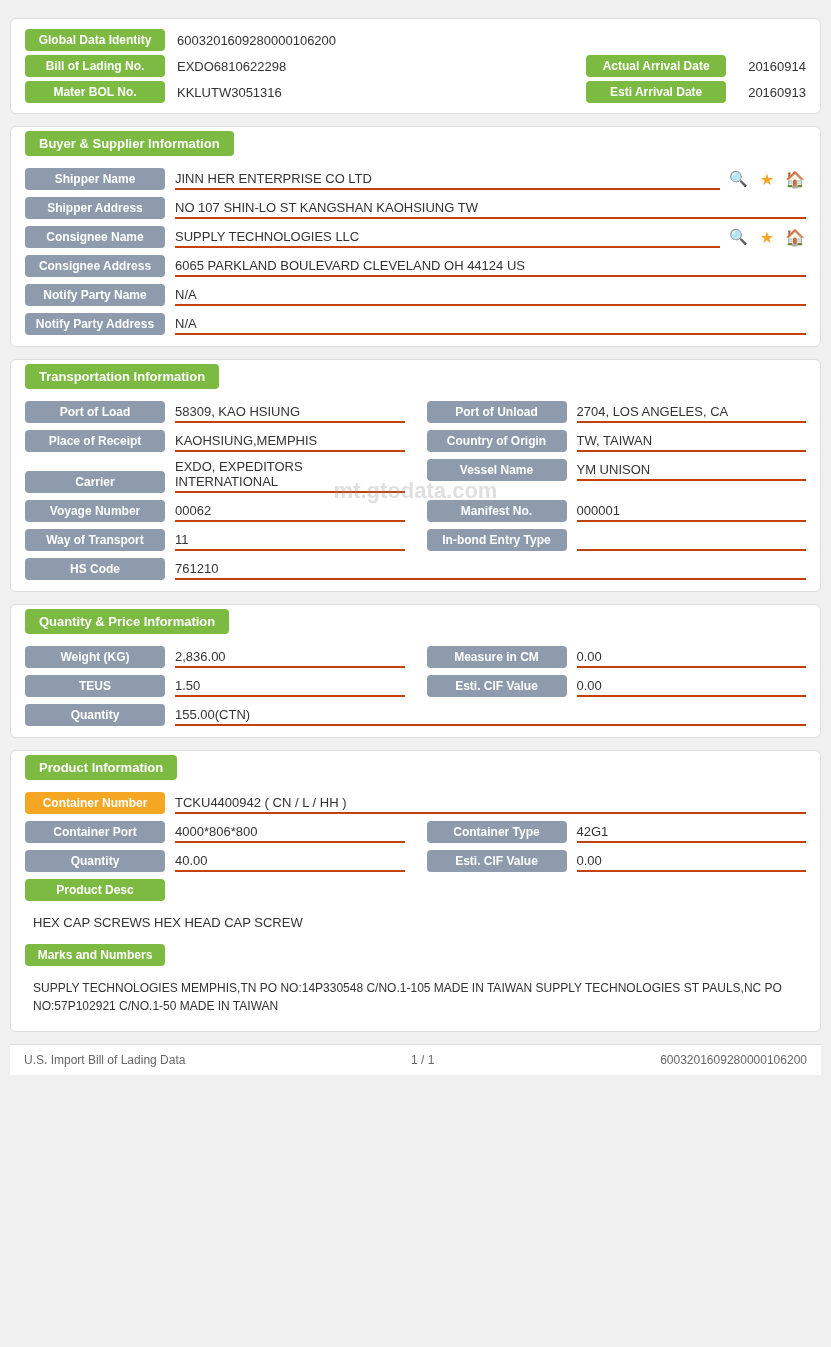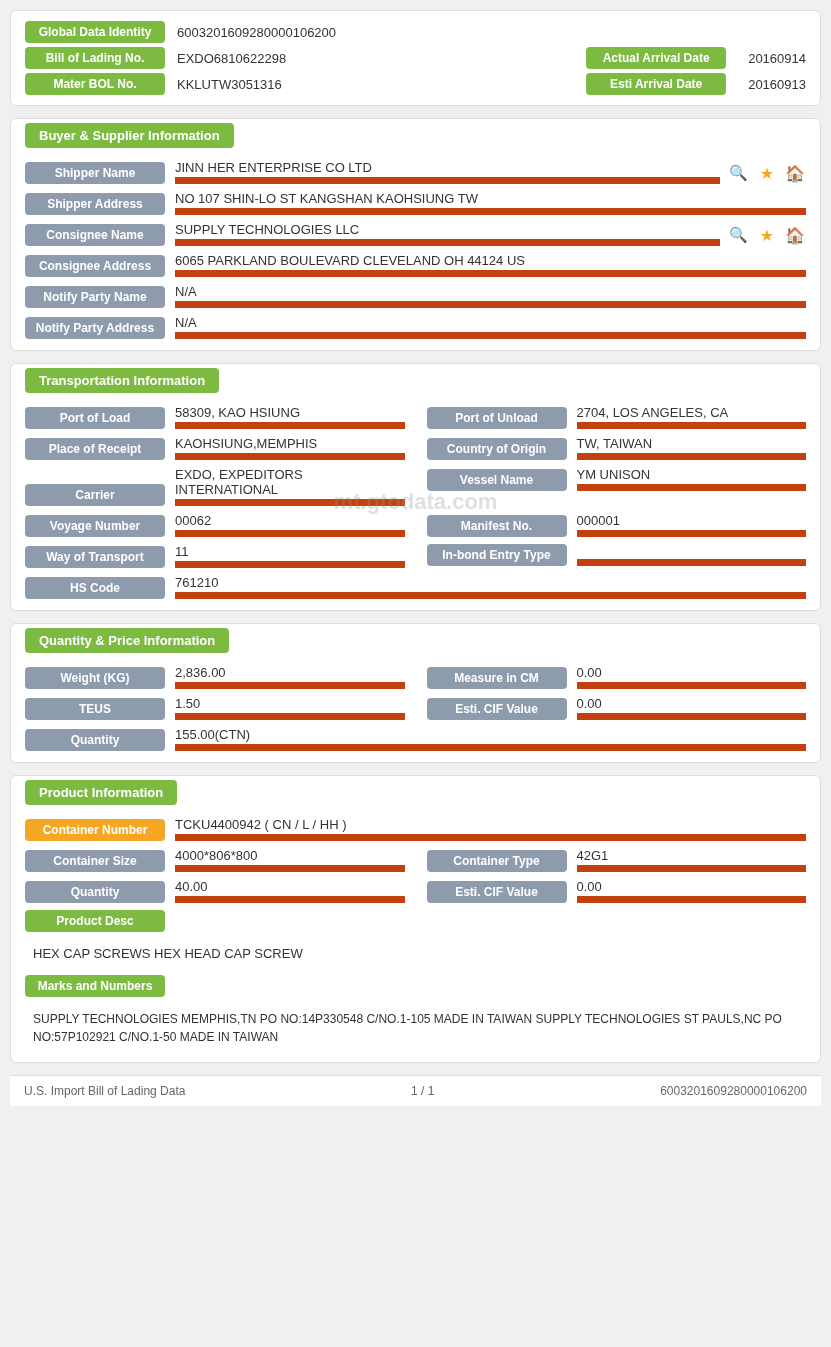--- a/index.html
+++ b/index.html
@@ -4,21 +4,21 @@
   <style>
     * { box-sizing: border-box; margin: 0; padding: 0; }
     body {
       font-family: Arial, sans-serif;
       font-size: 13px;
       background: #f0f0f0;
       color: #333;
     }
     .page {
       width: 831px;
-      margin: 0 auto;
+      margin: 8px auto;
       background: #f0f0f0;
       padding: 10px;
     }
     
     .top-card {
       background: #fff;
       border: 1px solid #ddd;
       border-radius: 6px;
       padding: 10px 14px;
       margin-bottom: 12px;
@@ -83,21 +83,21 @@
     .field-label.orange {
       background: #f5a623;
     }
     .field-label.green {
       background: #7dba42;
     }
     .field-value {
       font-size: 13px;
       color: #333;
       flex: 1;
-      border-bottom: 7px solid #c2410c;
+      border-bottom: 2px solid #c2410c;
       padding-bottom: 2px;
       min-height: 18px;
     }
     .two-col {
       display: flex;
       gap: 22px;
     }
     .two-col .col {
       flex: 1;
     }
@@ -345,21 +345,21 @@
     <div class="section-title">Product Information</div>
 
     <div class="field-row">
       <span class="field-label orange">Container Number</span>
       <span class="field-value">TCKU4400942 ( CN / L / HH )</span>
     </div>
 
     <div class="two-col">
       <div class="col">
         <div class="field-row">
-          <span class="field-label">Container Size</span>
+          <span class="field-label">Container Port</span>
           <span class="field-value">4000*806*800</span>
         </div>
       </div>
       <div class="col">
         <div class="field-row">
           <span class="field-label">Container Type</span>
           <span class="field-value">42G1</span>
         </div>
       </div>
     </div>

